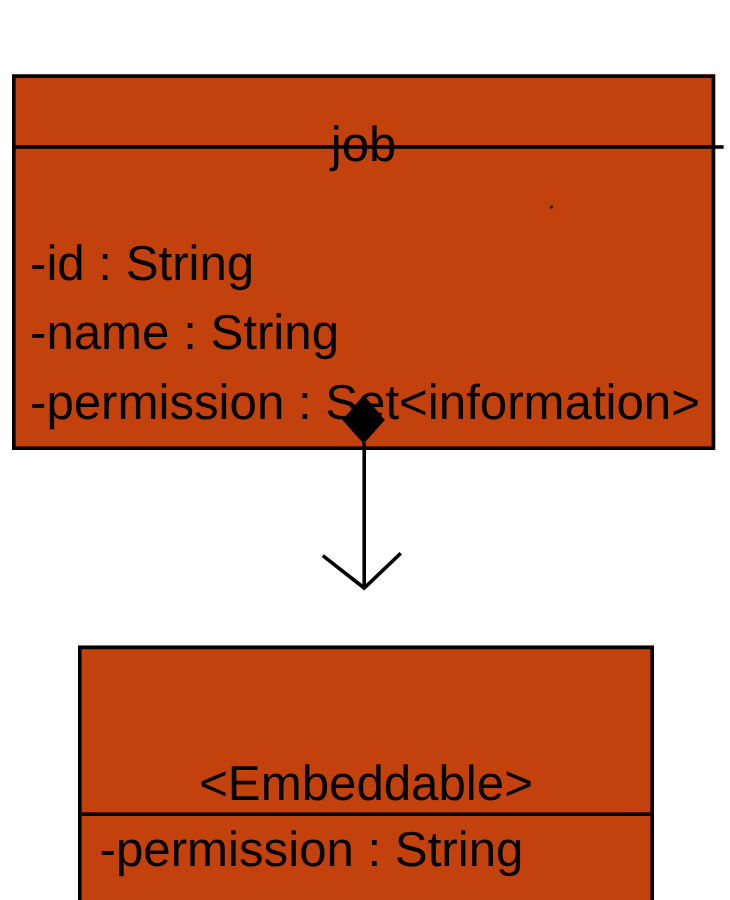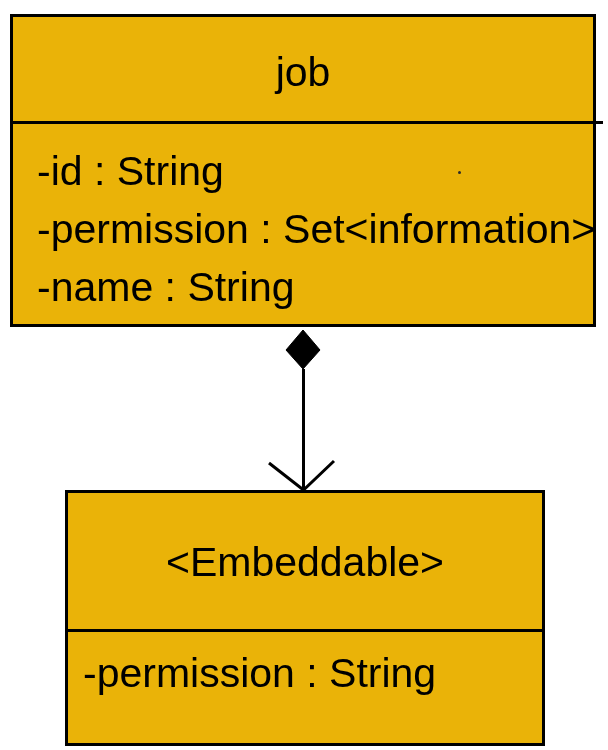--- a/index.html
+++ b/index.html
@@ -11,23 +11,24 @@
     position: relative;
     width: 608px;
     height: 750px;
     background: #ffffff;
     overflow: hidden;
     font-family: "Liberation Sans", sans-serif;
     color: #000000;
   }
   .uml-class {
     position: absolute;
-    background: #eab308;
+    background: #c2410c;
     border: 3px solid #000000;
     box-sizing: border-box;
+    margin-top: 48px;
   }
   #job-box {
     left: 10px;
     top: 14px;
     width: 586px;
     height: 313px;
   }
   #info-box {
     left: 65px;
     top: 490px;
@@ -47,32 +48,33 @@
   #job-box .title-compartment {
     height: 104px;
     padding-top: 6px;
     box-sizing: border-box;
   }
   #info-box .title-compartment {
     height: 139px;
     padding-top: 2px;
     box-sizing: border-box;
     border-bottom: 3px solid #000000;
+    justify-content: flex-end;
   }
   .attributes-compartment {
     font-size: 41px;
     white-space: nowrap;
   }
   #job-box .attributes-compartment {
     margin-top: 3px;
-    padding: 18px 0 0 24px;
+    padding: 18px 0 0 12px;
     line-height: 58px;
   }
   #info-box .attributes-compartment {
-    padding: 18px 0 0 15px;
+    padding: 5px 0 0 15px;
     line-height: 46px;
   }
   
   .job-divider {
     position: absolute;
     left: 10px;
     top: 121px;
     width: 593px;
     height: 3px;
     background: #000000;
@@ -99,22 +101,22 @@
 <body>
 
 <div class="canvas">
 
   <div class="uml-class" id="job-box">
     <div class="title-compartment">
       <span>job</span>
     </div>
     <div class="attributes-compartment">
       <div>-id : String</div>
+      <div>-name : String</div>
       <div>-permission : Set&lt;information&gt;</div>
-      <div>-name : String</div>
     </div>
   </div>
 
   <div class="job-divider"></div>
 
   <div class="stray-dot"></div>
 
   <svg class="connector-svg" viewBox="0 0 608 750">
     <polygon points="303,330 320,350 303,369 286,350" fill="#000000" stroke="#000000" stroke-width="1"></polygon>
     <line x1="303.5" y1="369" x2="303.5" y2="489" stroke="#000000" stroke-width="3"></line>

